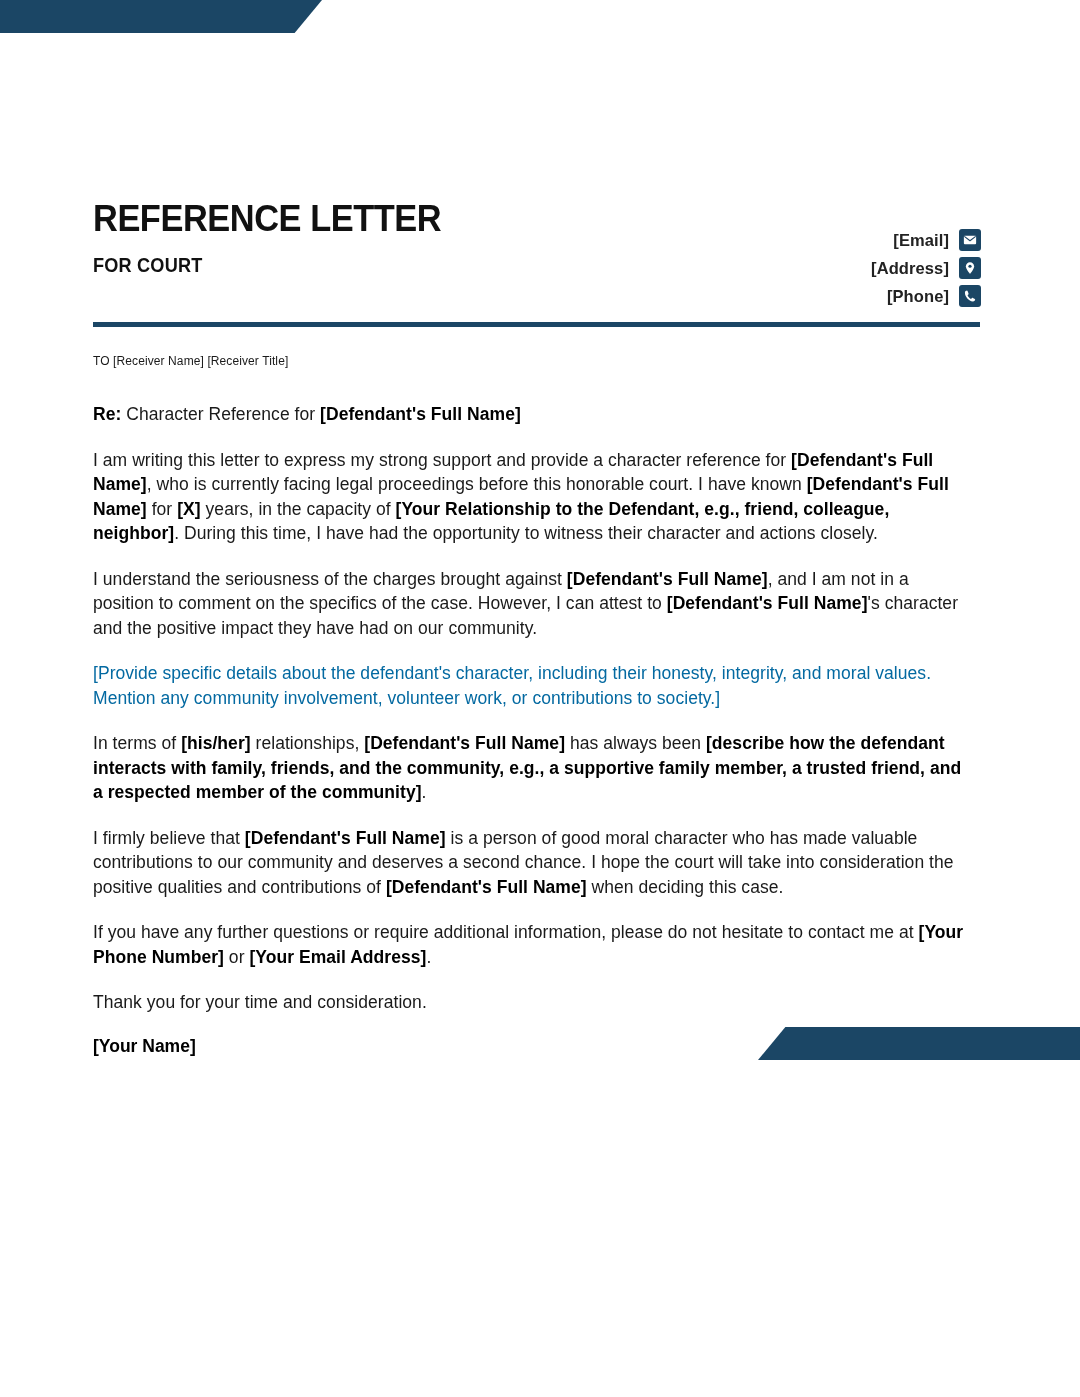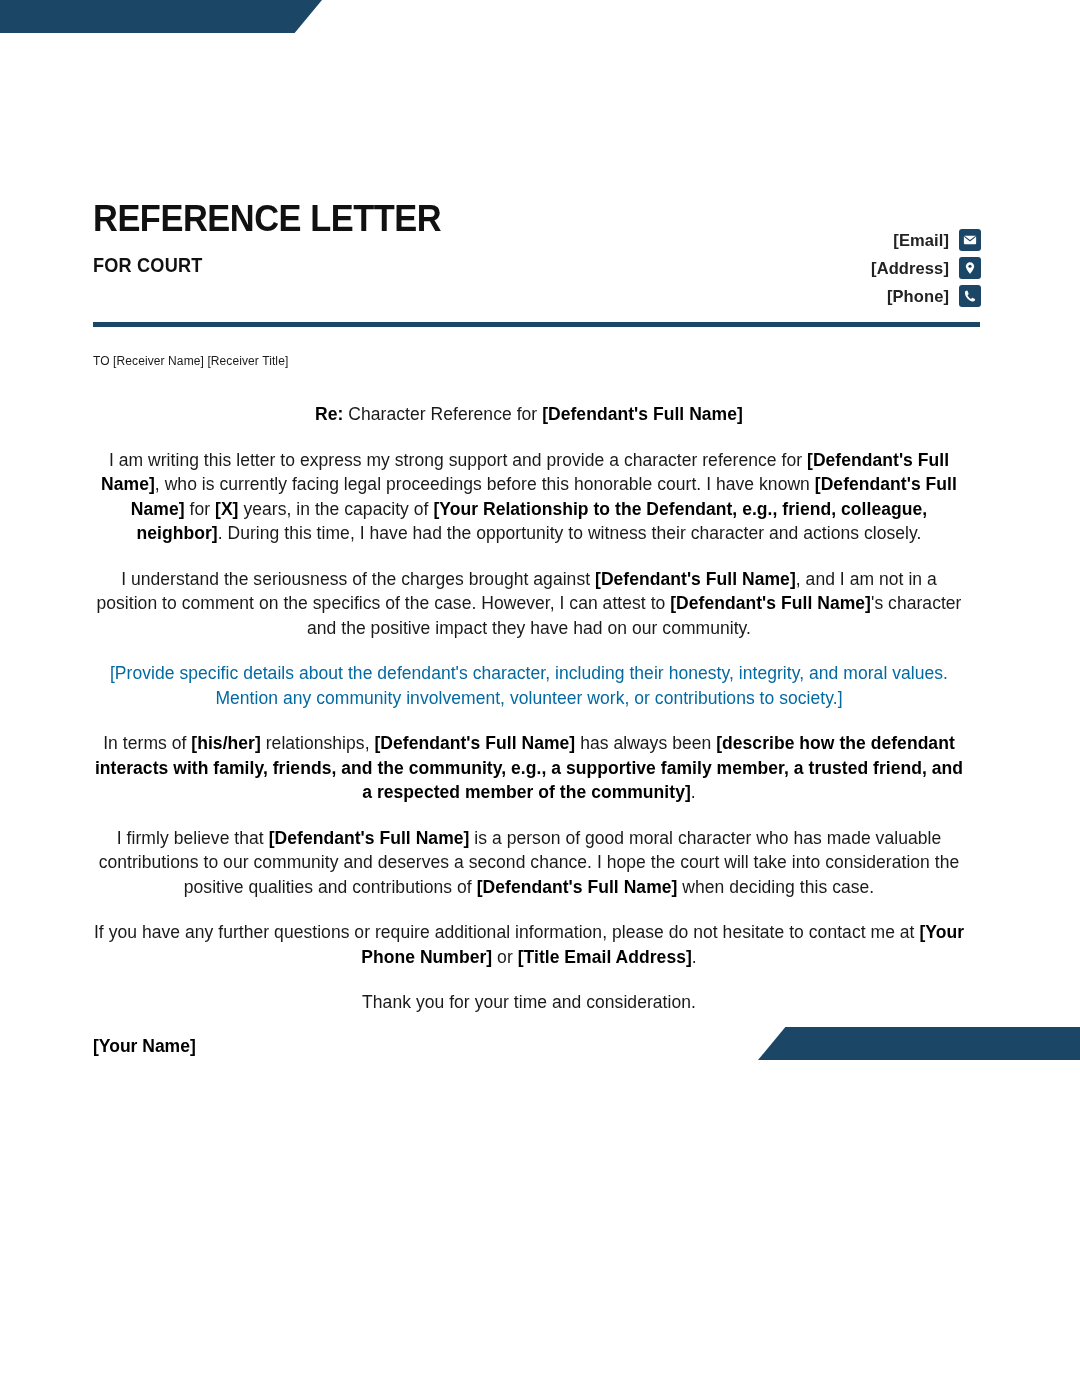--- a/index.html
+++ b/index.html
@@ -124,21 +124,21 @@
     color: #1a1a1a;
     letter-spacing: 0.1px;
     margin: 15px 0 34px 0;
   }
   p.para {
     font-size: 17.5px;
     line-height: 24.5px;
     color: #1a1a1a;
     letter-spacing: 0.05px;
     margin: 0 16px 21px 0;
-    text-align: center;
+    text-align: left;
   }
   p.para b, p.para strong {
     font-weight: bold;
     color: #000000;
   }
   p.para.allbold {
     font-weight: normal;
     color: #0369a1;
   }
   .sig-name {
@@ -216,21 +216,21 @@
     <p class="para"><span>I am writing this letter to express my strong support and provide a character reference for </span><b>[Defendant's Full Name]</b><span>, who is currently facing legal proceedings before this honorable court. I have known </span><b>[Defendant's Full Name]</b><span> for </span><b>[X]</b><span> years, in the capacity of </span><b>[Your Relationship to the Defendant, e.g., friend, colleague, neighbor]</b><span>. During this time, I have had the opportunity to witness their character and actions closely.</span></p>
 
     <p class="para"><span>I understand the seriousness of the charges brought against </span><b>[Defendant's Full Name]</b><span>, and I am not in a position to comment on the specifics of the case. However, I can attest to </span><b>[Defendant's Full Name]</b><span>'s character and the positive impact they have had on our community.</span></p>
 
     <p class="para allbold">[Provide specific details about the defendant's character, including their honesty, integrity, and moral values. Mention any community involvement, volunteer work, or contributions to society.]</p>
 
     <p class="para"><span>In terms of </span><b>[his/her]</b><span> relationships, </span><b>[Defendant's Full Name]</b><span> has always been </span><b>[describe how the defendant interacts with family, friends, and the community, e.g., a supportive family member, a trusted friend, and a respected member of the community]</b><span>.</span></p>
 
     <p class="para"><span>I firmly believe that </span><b>[Defendant's Full Name]</b><span> is a person of good moral character who has made valuable contributions to our community and deserves a second chance. I hope the court will take into consideration the positive qualities and contributions of </span><b>[Defendant's Full Name]</b><span> when deciding this case.</span></p>
 
-    <p class="para"><span>If you have any further questions or require additional information, please do not hesitate to contact me at </span><b>[Your Phone Number]</b><span> or </span><b>[Title Email Address]</b><span>.</span></p>
+    <p class="para"><span>If you have any further questions or require additional information, please do not hesitate to contact me at </span><b>[Your Phone Number]</b><span> or </span><b>[Your Email Address]</b><span>.</span></p>
 
     <p class="para">Thank you for your time and consideration.</p>
 
 
     <div class="sig-name">[Your Name]</div>
   </div>
 
   <div class="watermark">© involvement.com</div>
 
 </div>

